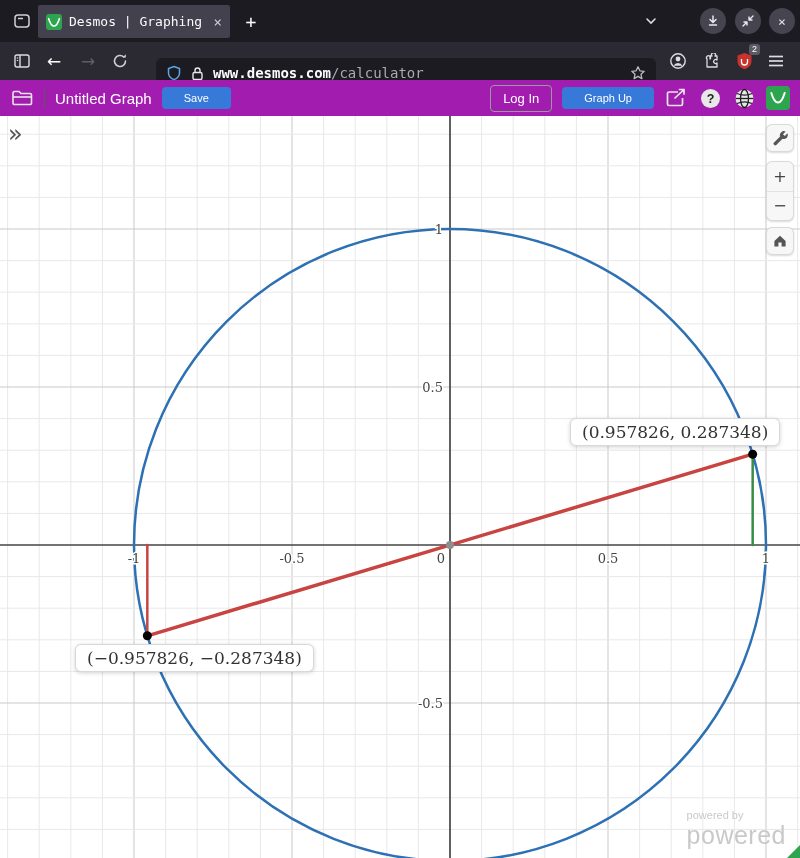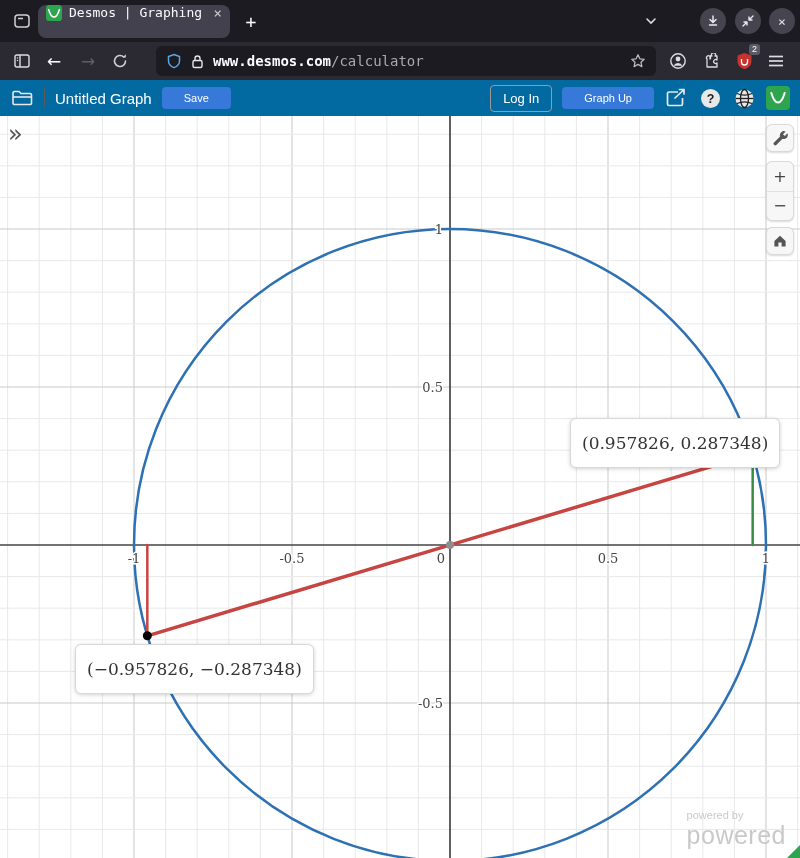--- a/index.html
+++ b/index.html
@@ -4,43 +4,43 @@
 <style>
   html,body{margin:0;padding:0;background:#101014;}
   *{box-sizing:border-box;}
   #window{position:relative;width:800px;height:858px;overflow:hidden;background:#fff;
     font-family:"Liberation Sans",sans-serif;}
   
   .tabbar{position:absolute;left:0;top:0;width:800px;height:42px;background:#1c1b22;}
   .fxview{position:absolute;left:8px;top:7px;width:28px;height:28px;border-radius:5px;
     display:flex;align-items:center;justify-content:center;}
   .tab{position:absolute;left:38px;top:5px;width:192px;height:33px;background:#42414d;
-    border-radius:8px;display:flex;align-items:flex-start;padding:0 8px;gap:7px;}
+    border-radius:2px;display:flex;align-items:center;padding:0 8px;gap:7px;}
   .tab-title{color:#fbfbfe;font:13px "DejaVu Sans Mono",monospace;white-space:nowrap;flex:1;}
   .tab-close{color:#cfcfd8;font:14px "DejaVu Sans Mono",monospace;cursor:default;}
   .newtab{position:absolute;left:238px;top:8px;width:26px;height:26px;color:#fbfbfe;
     font:18px "DejaVu Sans Mono",monospace;display:flex;align-items:center;justify-content:center;}
   .alltabs{position:absolute;left:638px;top:8px;width:26px;height:26px;display:flex;align-items:center;justify-content:center;}
   .winbtn{position:absolute;top:8px;width:26px;height:26px;border-radius:50%;background:#45444f;
     display:flex;align-items:center;justify-content:center;color:#e9e9ef;}
   .winbtn.min{left:700px}.winbtn.res{left:735px}.winbtn.cls{left:769px;font:13px "DejaVu Sans Mono",monospace;}
   
   .navbar{position:absolute;left:0;top:42px;width:800px;height:38px;background:#2b2a33;}
   .navicon{position:absolute;top:5px;width:28px;height:28px;display:flex;align-items:center;justify-content:center;}
   .arrow{font:17px "DejaVu Sans",sans-serif;}
-  .urlfield{position:absolute;left:156px;top:4px;width:500px;height:30px;background:#1c1b22;
+  .urlfield{position:absolute;left:156px;top:16px;width:500px;height:30px;background:#1c1b22;
     border-radius:6px;display:flex;align-items:center;padding:0 10px;gap:9px;}
   .urltext{font:14px "DejaVu Sans Mono",monospace;white-space:nowrap;flex:1;}
   .urltext .host{color:#fbfbfe;font-weight:bold;}
   .urltext .path{color:#a9a9b3;}
   .extwrap{position:absolute;top:5px;width:28px;height:28px;display:flex;align-items:center;justify-content:center;}
   .badge{position:absolute;top:-3px;right:-2px;background:#5b5b66;color:#fff;border-radius:3px;
     font:9px "Liberation Sans",sans-serif;padding:1px 3px;line-height:1;}
   
-  .dheader{position:absolute;left:0;top:80px;width:800px;height:36px;background:#0369a1;
+  .dheader{position:absolute;left:0;top:80px;width:800px;height:36px;background:#a21caf;
     display:flex;align-items:center;padding:0 10px;gap:10px;}
   .dh-divider{width:1px;height:20px;background:#5a5a5a;}
   .dh-title{color:#ffffff;font-size:15px;}
   .btn-blue{background:#3779d9;color:#fff;border:none;border-radius:4px;font-size:11px;
     padding:5px 22px;font-family:"Liberation Sans",sans-serif;}
   .btn-outline{background:transparent;color:#fff;border:1px solid #9a9a9a;border-radius:4px;
     font-size:13px;padding:5px 12px;font-family:"Liberation Sans",sans-serif;}
   .dh-spacer{flex:1;}
   .dh-ic{width:24px;height:24px;display:flex;align-items:center;justify-content:center;}
   .dlogo{width:24px;height:24px;border-radius:4px;background:#2da44e;display:flex;align-items:center;justify-content:center;}
@@ -52,21 +52,21 @@
     border-radius:6px;box-shadow:0 1px 2px rgba(0,0,0,.15);display:flex;flex-direction:column;
     align-items:center;justify-content:center;color:#555;}
   .gbtn.single{height:28px;}
   .zoompill{position:absolute;left:766px;top:45px;width:28px;height:60px;background:#f7f7f7;
     border:1px solid #d9d9d9;border-radius:6px;box-shadow:0 1px 2px rgba(0,0,0,.15);
     display:flex;flex-direction:column;}
   .zoompill .half{flex:1;display:flex;align-items:center;justify-content:center;
     color:#444;font:16px "DejaVu Sans",sans-serif;}
   .zoompill .half:first-child{border-bottom:1px solid #e2e2e2;}
   .pt-label{position:absolute;background:#fff;border:1px solid #d8d8d8;border-radius:6px;
-    box-shadow:0 1px 4px rgba(0,0,0,.18);padding:14px 11px;color:#333;
+    box-shadow:0 1px 4px rgba(0,0,0,.18);padding:3px 11px;color:#333;
     font:17px "DejaVu Serif",serif;white-space:nowrap;}
   #lbl-a{left:570px;top:302px;}
   #lbl-b{left:47px;top:528px;margin-left:28px;}
   .watermark{position:absolute;right:14px;bottom:10px;text-align:left;color:#c9c9c9;line-height:1.05;}
   .watermark .small{font-size:11px;}
   .watermark .brand{font-size:25px;letter-spacing:.5px;}
   .corner{position:absolute;right:0;bottom:0;width:0;height:0;
     border-left:13px solid transparent;border-bottom:13px solid #2da44e;}
 </style>
 </head>

